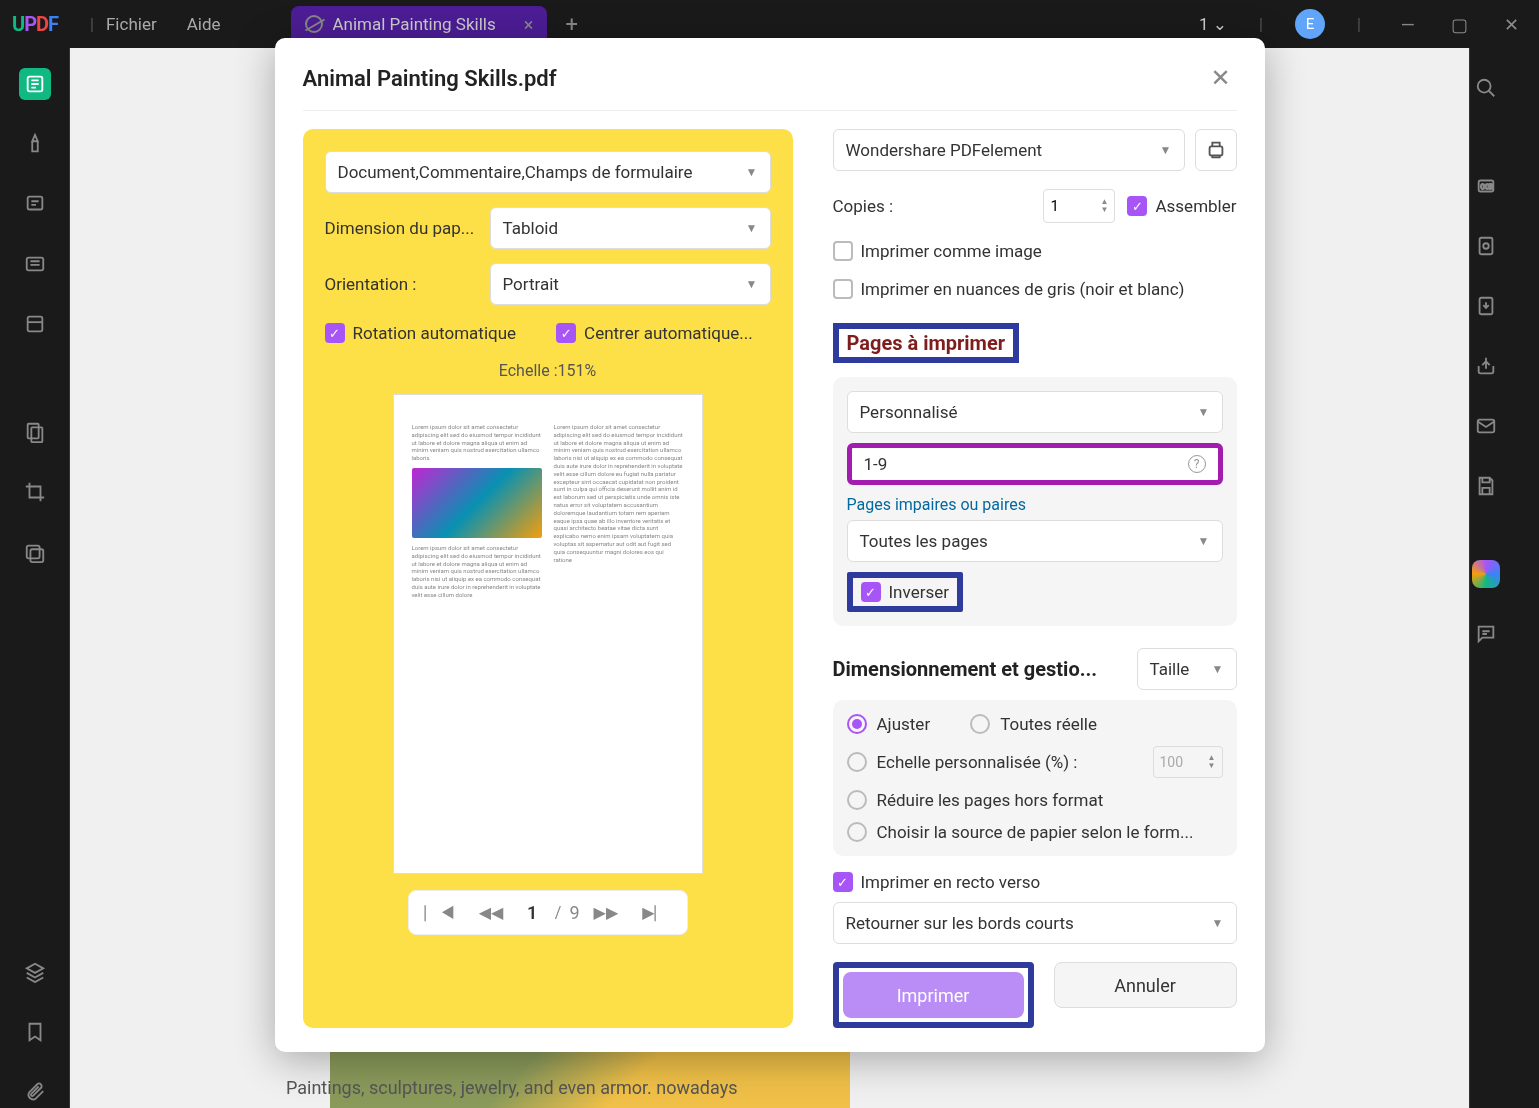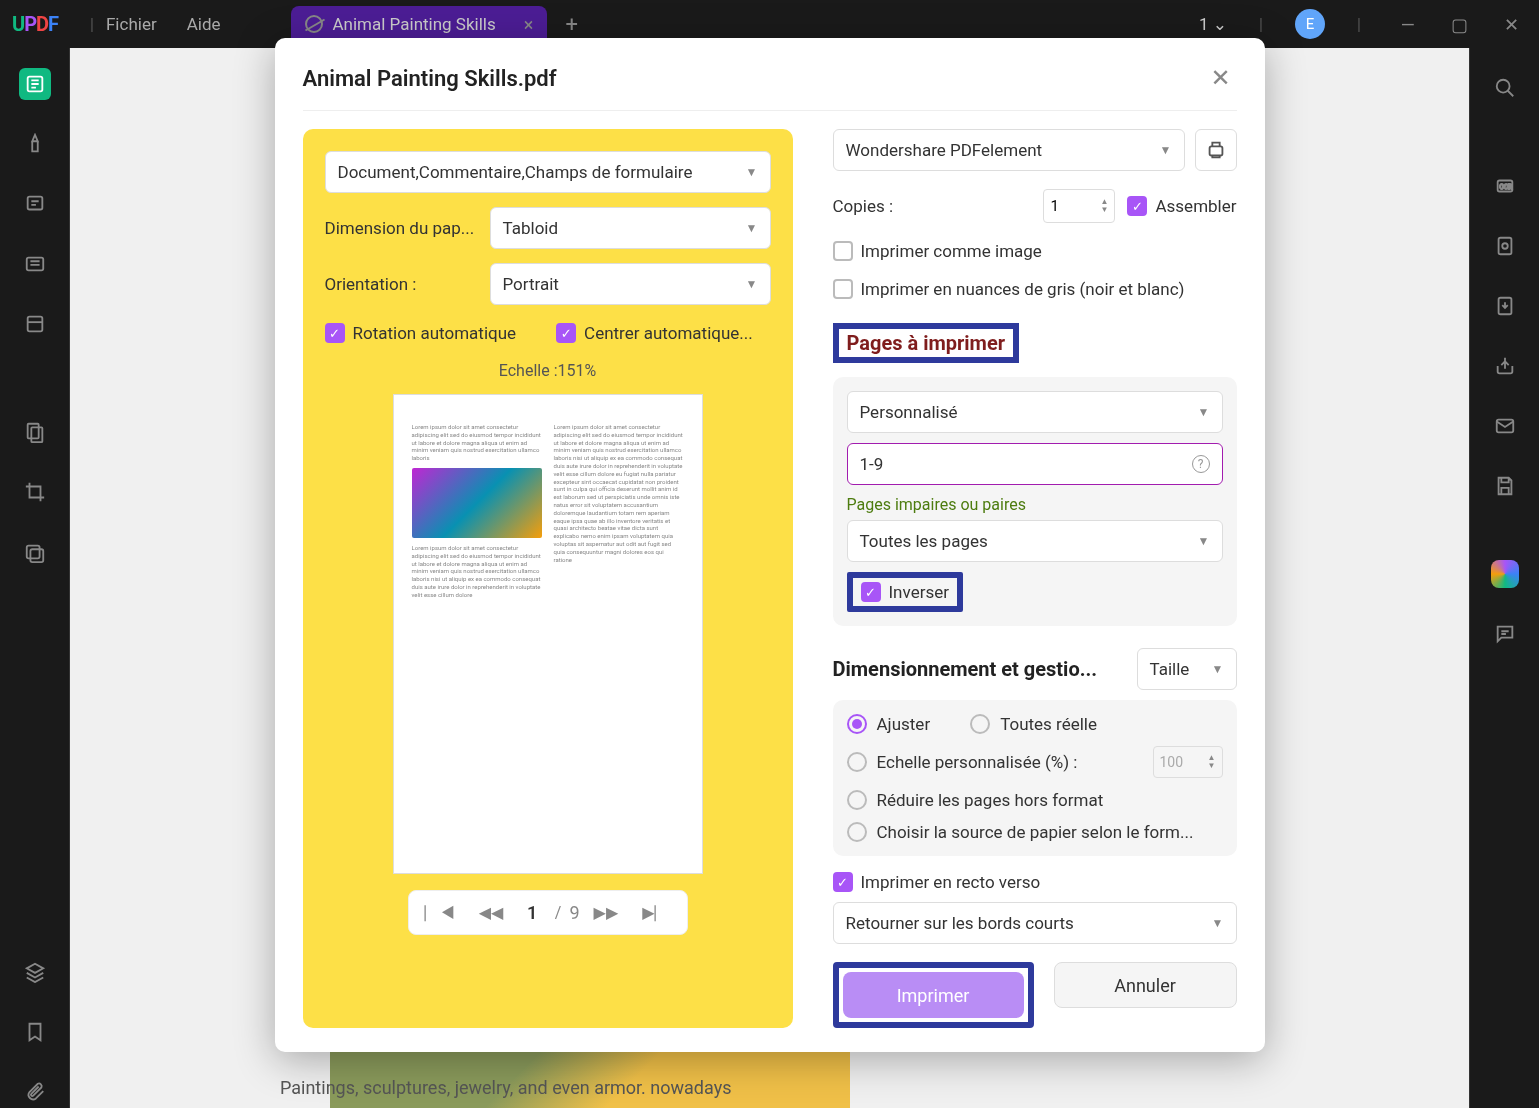--- a/index.html
+++ b/index.html
@@ -21,23 +21,23 @@
 .avatar { width: 30px; height: 30px; background: #60a5fa; border-radius: 50%; display: flex; align-items: center; justify-content: center; color: #fff; font-size: 15px; }
 .win-btn { color: #888; font-size: 18px; cursor: pointer; padding: 4px 8px; }
 
 .main-area { display: flex; height: calc(100% - 48px); }
 .sidebar-left { width: 70px; background: #1a1a1a; padding-top: 20px; display: flex; flex-direction: column; align-items: center; gap: 28px; border-right: 1px solid #333; }
 .side-icon { width: 32px; height: 32px; display: flex; align-items: center; justify-content: center; cursor: pointer; color: #888; border-radius: 6px; }
 .side-icon.active { background: #10b981; color: #fff; }
 .sidebar-left .spacer { flex: 1; }
 
 .content { flex: 1; background: #f0f0f0; position: relative; }
-.sidebar-right { width: 70px; background: #1a1a1a; padding-top: 24px; display: flex; flex-direction: column; align-items: center; gap: 28px; border-left: 1px solid #333; }
-
-.bg-text { position: absolute; bottom: 10px; left: 210px; right: 50px; color: #555; font-size: 18px; }
+.sidebar-right { width: 70px; background: #1a1a1a; padding-top: 24px; display: flex; flex-direction: column; align-items: flex-start; gap: 28px; border-left: 1px solid #333; }
+
+.bg-text { position: absolute; bottom: 10px; left: 216px; right: 50px; color: #555; font-size: 18px; }
 .bg-img { position: absolute; bottom: 0; left: 260px; width: 520px; height: 90px; background: linear-gradient(135deg, #8a9a5b 40%, #f0c048 60%); border-radius: 4px 4px 0 0; }
 
 .modal-backdrop { position: absolute; inset: 0; background: rgba(0,0,0,0.0); display: flex; align-items: flex-start; justify-content: center; padding-top: 0; }
 .modal { width: 990px; background: #fff; border-radius: 10px; margin-top: -10px; box-shadow: 0 8px 40px rgba(0,0,0,0.3); padding: 24px 28px 24px 28px; }
 .modal-header { display: flex; align-items: center; justify-content: space-between; padding-bottom: 16px; border-bottom: 1px solid #eee; margin-bottom: 18px; }
 .modal-title { font-size: 22px; font-weight: 600; color: #222; }
 .modal-close { font-size: 24px; color: #888; cursor: pointer; padding: 2px 6px; }
 .modal-body { display: flex; gap: 40px; }
 
 .panel-left { width: 490px; background: #fde047; border-radius: 10px; padding: 22px; }
@@ -70,23 +70,23 @@
 .copies-row { display: flex; align-items: center; gap: 12px; margin-top: 18px; }
 .copies-label { font-size: 17px; color: #333; }
 .spinner { width: 72px; height: 34px; border: 1px solid #ddd; border-radius: 4px; padding: 0 6px; font-size: 15px; display: flex; align-items: center; justify-content: space-between; }
 .spinner-arrows { display: flex; flex-direction: column; font-size: 8px; color: #888; line-height: 1; }
 .chk-inline { display: flex; align-items: center; gap: 8px; }
 
 .section-header { font-size: 20px; font-weight: 700; color: #7f1d1d; margin-top: 24px; margin-bottom: 14px; }
 .highlight-box { border: 6px solid #2e3a9c; display: inline-block; padding: 2px 8px; }
 .section-body { background: #f5f5f5; border-radius: 10px; padding: 14px; }
 .section-body .select { margin-bottom: 10px; }
-.text-input { width: 100%; height: 42px; background: #fff; border: 1px solid #a21caf; border-radius: 6px; padding: 0 12px; font-size: 17px; color: #333; display: flex; align-items: center; justify-content: space-between; }
+.text-input { width: 100%; height: 42px; background: #fff; border: 5px solid #a21caf; border-radius: 6px; padding: 0 12px; font-size: 17px; color: #333; display: flex; align-items: center; justify-content: space-between; }
 .help-icon { width: 18px; height: 18px; border: 1.5px solid #999; border-radius: 50%; display: flex; align-items: center; justify-content: center; font-size: 12px; color: #999; }
-.sub-label { font-size: 16px; color: #4d7c0f; margin: 10px 0 6px; }
+.sub-label { font-size: 16px; color: #0369a1; margin: 10px 0 6px; }
 .highlight-inline { border: 6px solid #2e3a9c; display: inline-flex; padding: 4px 8px; border-radius: 2px; align-items: center; gap: 8px; }
 
 .sizing-header { display: flex; align-items: center; gap: 16px; margin-top: 22px; }
 .sizing-title { font-size: 20px; font-weight: 700; color: #222; flex: 1; }
 .size-select { width: 100px; }
 
 .radio-group { background: #f5f5f5; border-radius: 10px; padding: 14px; margin-top: 10px; }
 .radio-row { display: flex; align-items: center; gap: 10px; margin-bottom: 12px; }
 .radio { width: 20px; height: 20px; border: 2px solid #bbb; border-radius: 50%; cursor: pointer; display: flex; align-items: center; justify-content: center; }
 .radio.checked { border-color: #a855f7; }

